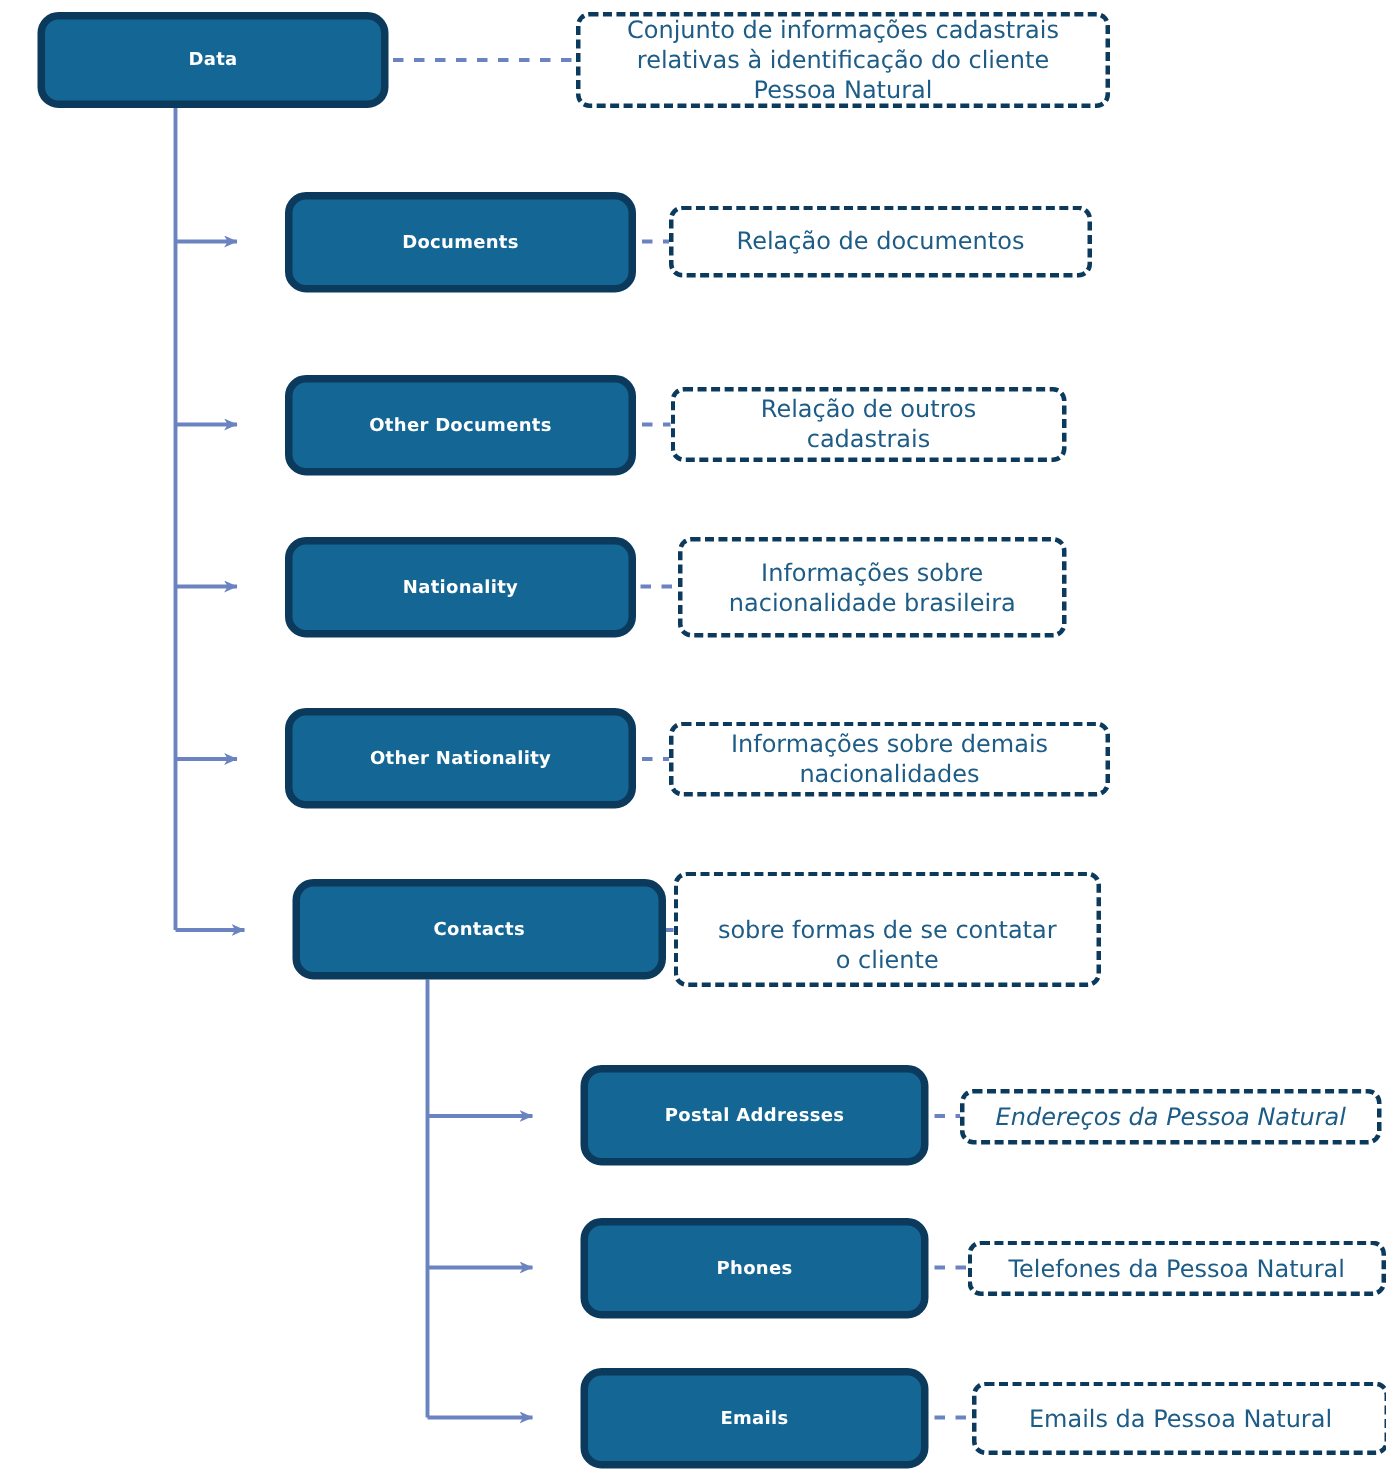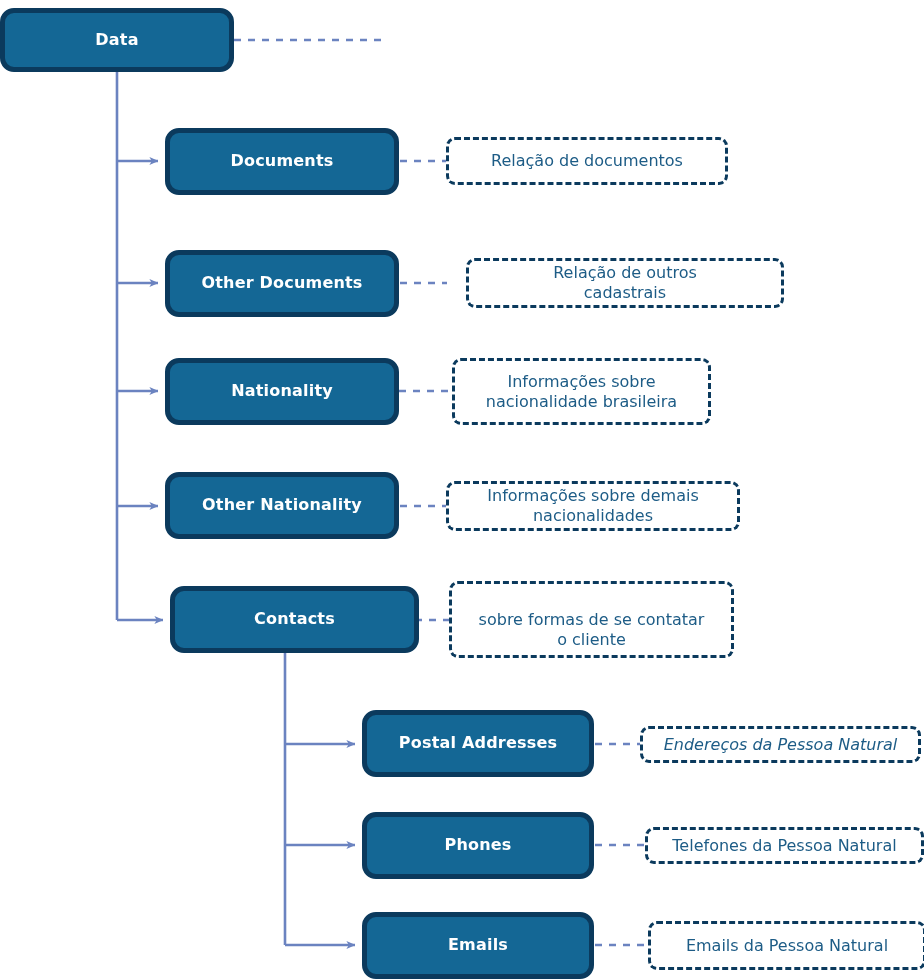--- a/index.html
+++ b/index.html
@@ -60,21 +60,21 @@
     color: #1d5c86;
     text-align: center;
     z-index: 2;
   }
   .note-label {
     display: block;
     padding: 0 8px;
     line-height: 1.25;
   }
   
-  .fs-18 { font-size: 16px; }
+  .fs-18 { font-size: 12px; margin-left: 25px; }
   .fs-16 { font-size: 16px; }
 </style>
 </head>
 <body>
 
 <div id="diagram-root">
 
   <svg id="connector-layer" width="924" height="980" viewBox="0 0 924 980" xmlns="http://www.w3.org/2000/svg">
     <defs>
       <marker id="arrowhead" markerWidth="9" markerHeight="8" refX="8.6" refY="4" orient="auto" markerUnits="userSpaceOnUse">
@@ -113,34 +113,41 @@
       <path d="M595,744 L640,744"></path>
       <path d="M595,845 L645,845"></path>
       <path d="M595,945 L648,945"></path>
     </g>
   </svg>
 
   <div class="node fs-18" style="left:0px; top:8px; width:234px; height:64px;">
     <span class="node-label">Data</span>
   </div>
 
+  <div class="note fs-16" style="left:384px; top:8px; width:356px; height:64px;">
+    <span class="note-label">
+      <span>Conjunto de informações cadastrais</span><br>
+      <span>relativas à identificação do cliente</span><br>
+      <span>Pessoa Natural</span>
+    </span>
+  </div>
 
   <div class="node fs-18" style="left:165px; top:128px; width:234px; height:67px;">
     <span class="node-label">Documents</span>
   </div>
   <div class="note fs-16" style="left:446px; top:137px; width:282px; height:48px;">
     <span class="note-label">
       <span>Relação de documentos</span>
     </span>
   </div>
 
   <div class="node fs-18" style="left:165px; top:250px; width:234px; height:67px;">
     <span class="node-label">Other Documents</span>
   </div>
-  <div class="note fs-16" style="left:466px; top:258px; width:318px; height:50px;">
+  <div class="note fs-16" style="left:447px; top:258px; width:264px; height:50px;">
     <span class="note-label">
       <span>Relação de outros</span><br>
       <span>cadastrais</span>
     </span>
   </div>
 
   <div class="node fs-18" style="left:165px; top:358px; width:234px; height:67px;">
     <span class="node-label">Nationality</span>
   </div>
   <div class="note fs-16" style="left:452px; top:358px; width:259px; height:67px;">

